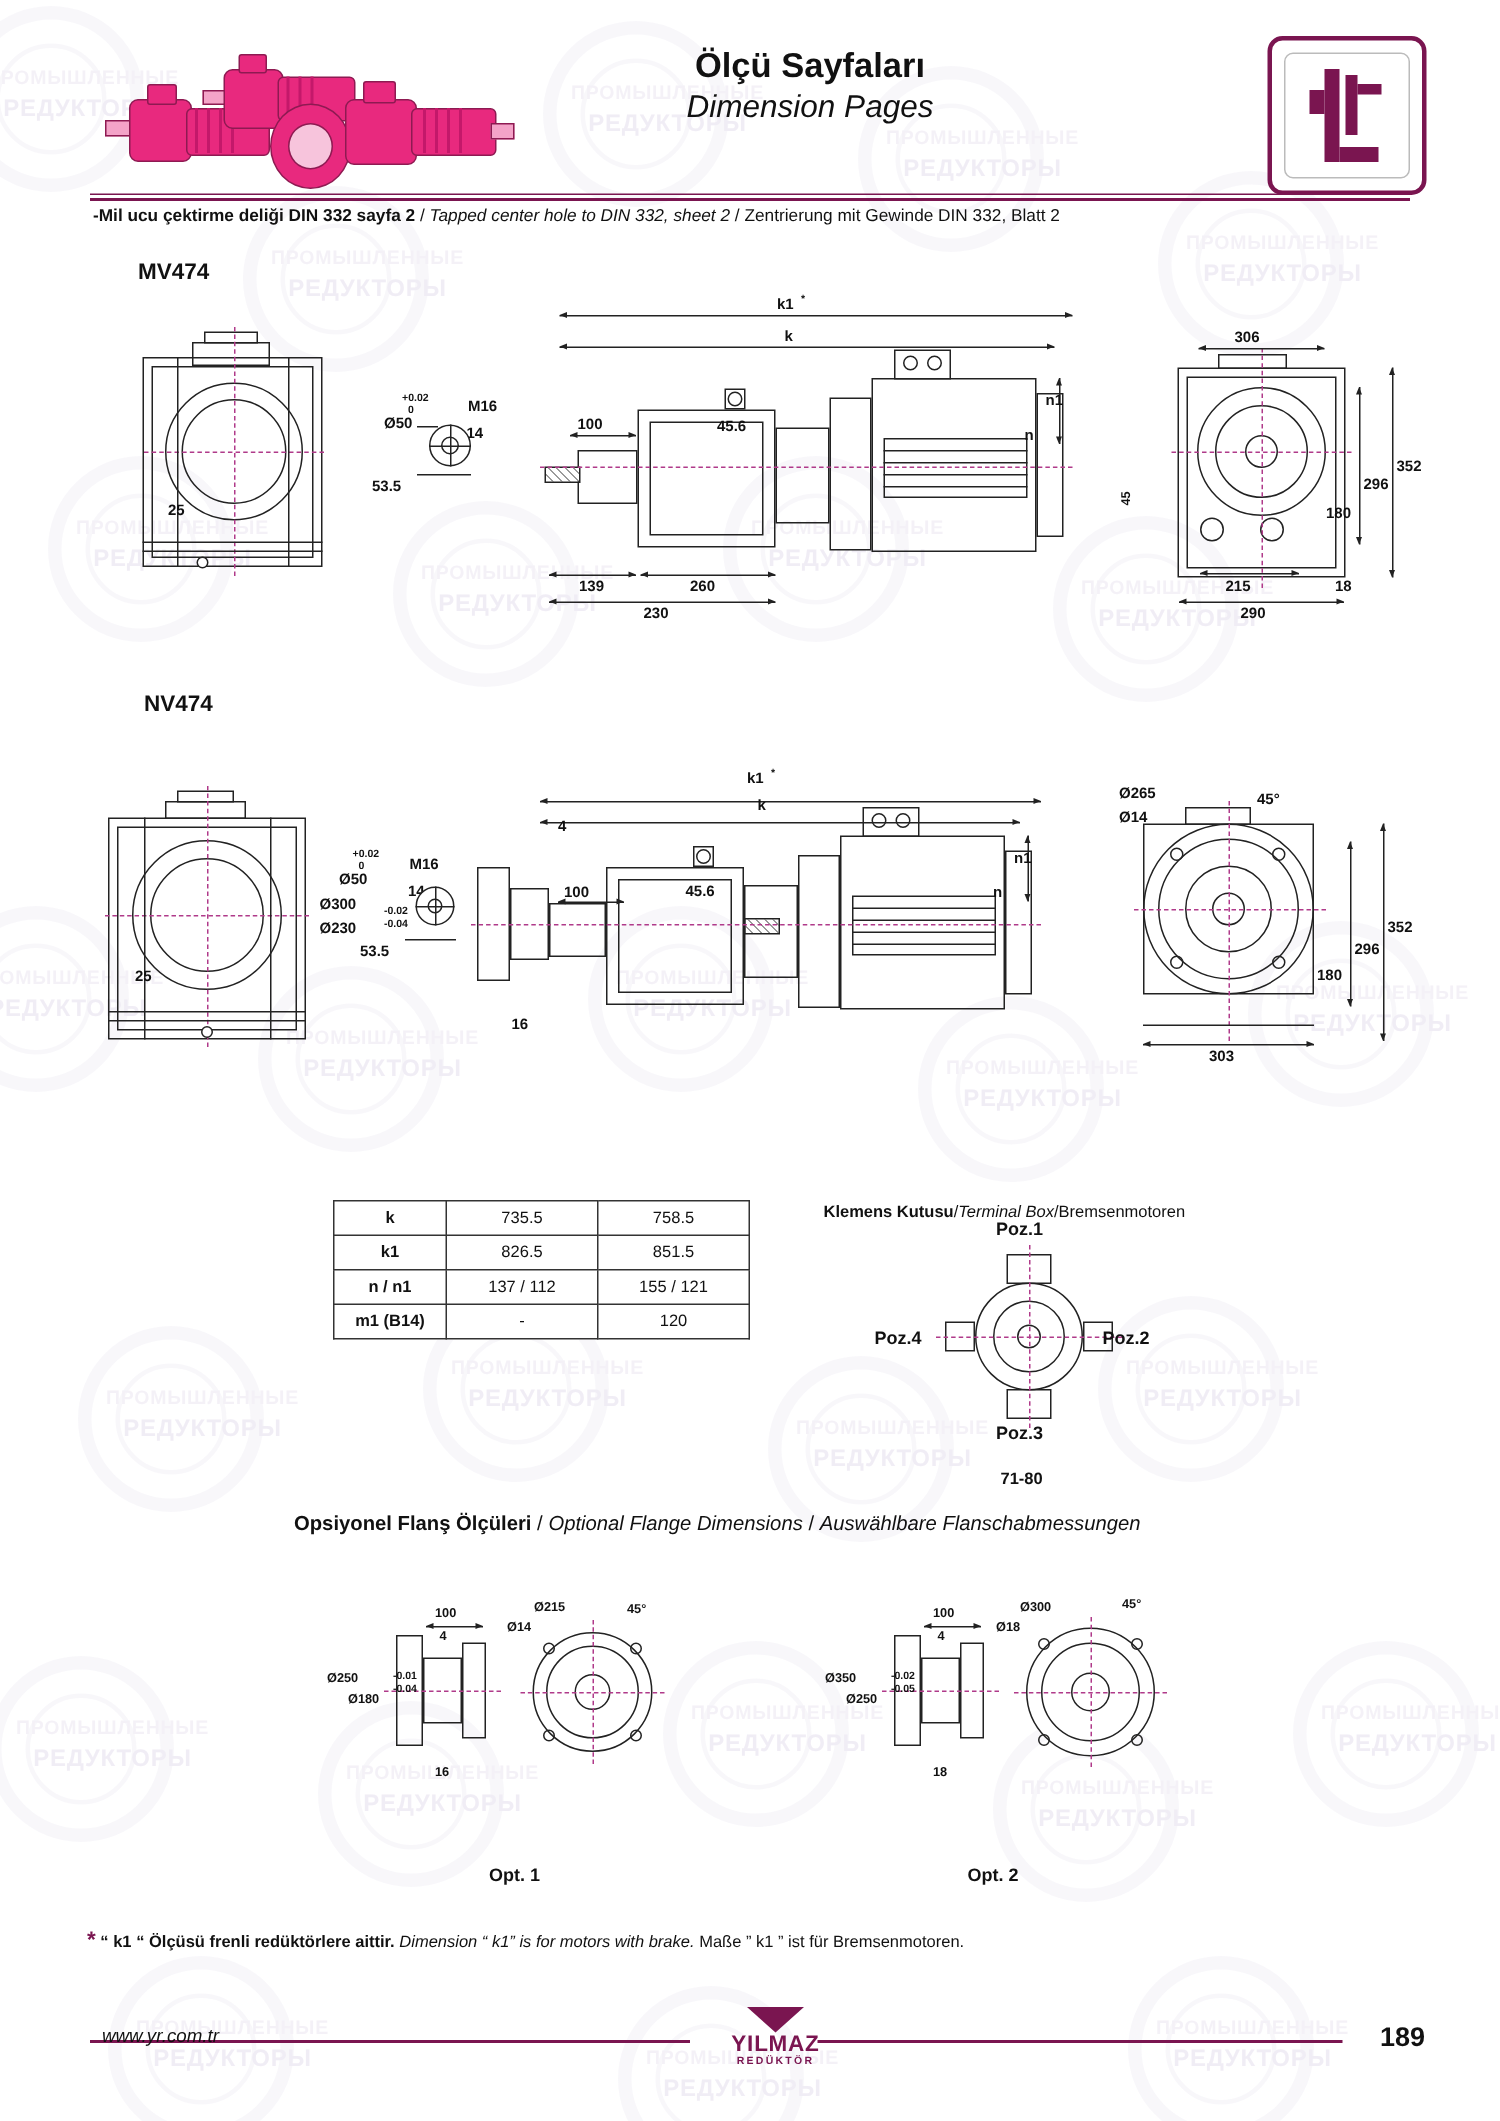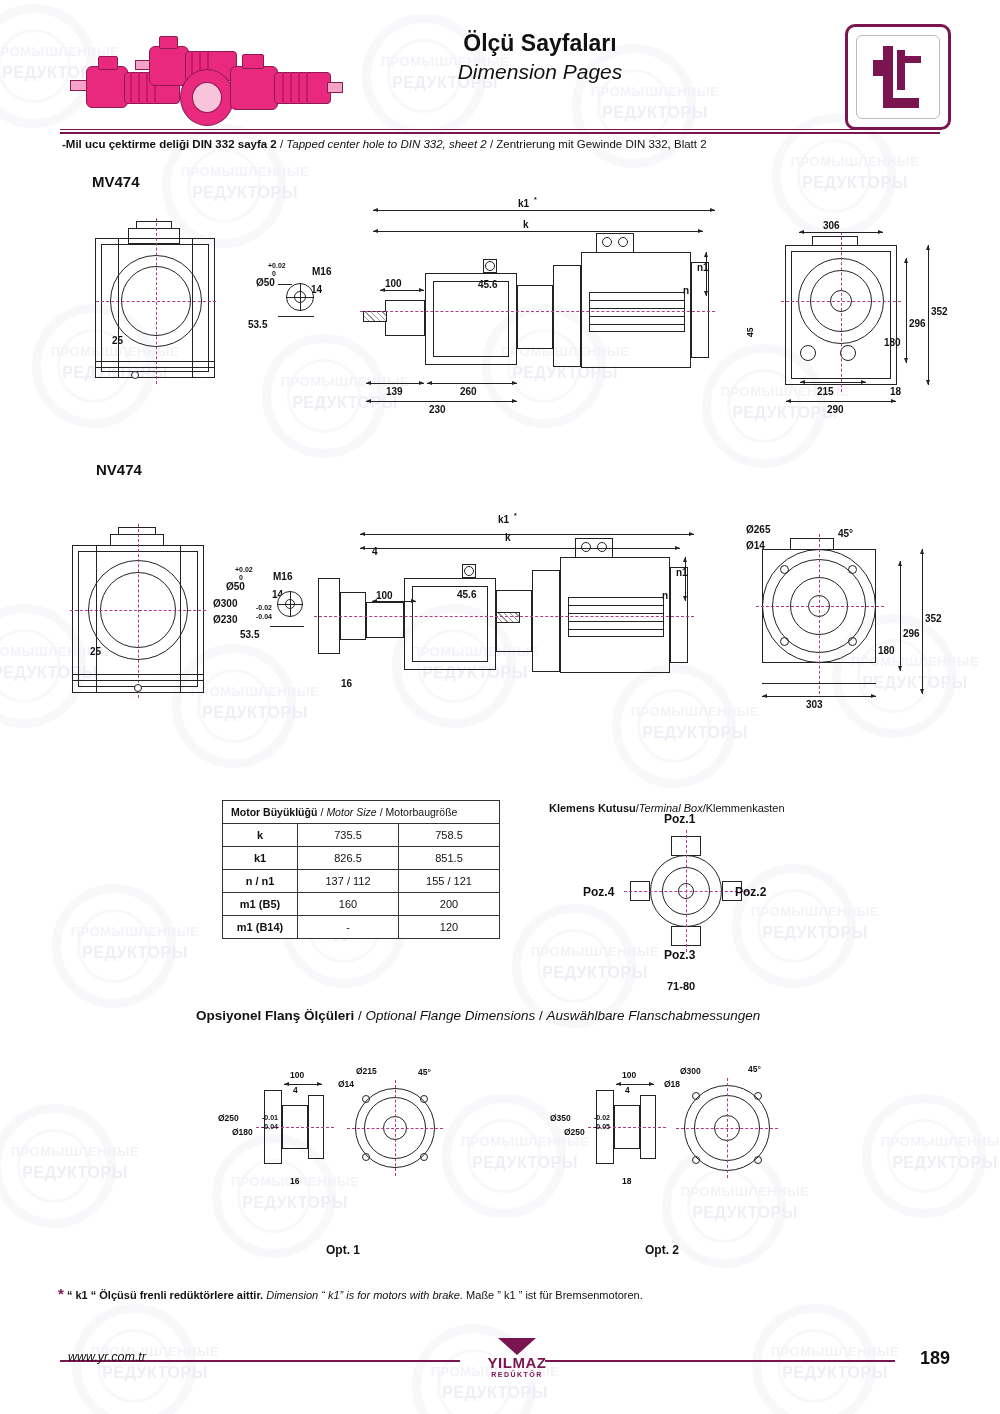--- a/index.html
+++ b/index.html
@@ -499,59 +499,45 @@
   <div class="dimv" style="left:900px;top:561px;height:110px;"></div>
   <div class="lbl" style="left:903px;top:628px;">296</div>
   <div class="lbl" style="left:878px;top:645px;">180</div>
   <div class="dl h" style="left:762px;top:683px;width:114px;"></div>
   <div class="dim" style="left:762px;top:696px;width:114px;"></div>
   <div class="lbl" style="left:806px;top:699px;">303</div>
 </div>
 
 <table class="tbl">
   <tbody>
-      <tr>
-    <td colspan="3" style="text-align:left;padding-left:8px;">
-      <span class="hdr-cell">Motor Büyüklüğü</span>
-      <span class="hdr-cell" style="font-weight:normal;">/</span>
-      <span class="hdr-cell" style="font-style:italic;font-weight:normal;">Motor Size</span>
-      <span class="hdr-cell" style="font-weight:normal;">/</span>
-      <span class="hdr-cell" style="font-weight:normal;">Motorbaugröße</span>
-    </td>
-  </tr>
   <tr>
     <td class="lead">k</td>
     <td class="val">735.5</td>
     <td class="val">758.5</td>
   </tr>
   <tr>
     <td class="lead">k1</td>
     <td class="val">826.5</td>
     <td class="val">851.5</td>
   </tr>
   <tr>
     <td class="lead">n / n1</td>
     <td class="val">137 / 112</td>
     <td class="val">155 / 121</td>
   </tr>
   <tr>
-    <td class="lead">m1 (B5)</td>
-    <td class="val">160</td>
-    <td class="val">200</td>
-  </tr>
-  <tr>
     <td class="lead">m1 (B14)</td>
     <td class="val">-</td>
     <td class="val">120</td>
   </tr>
 </tbody>
   </table>
 
 <div class="tb-title">
-  <span>Klemens Kutusu</span><span class="n">/</span><i>Terminal Box</i><span class="n">/</span><span class="n">Klemmenkasten</span>
+  <span>Klemens Kutusu</span><span class="n">/</span><i>Terminal Box</i><span class="n">/</span><span class="n">Bremsenmotoren</span>
 </div>
 <div>
   <div class="circ" style="left:650px;top:855px;width:72px;height:72px;"></div>
   <div class="circ nf" style="left:662px;top:867px;width:48px;height:48px;"></div>
   <div class="circ nf" style="left:678px;top:883px;width:16px;height:16px;"></div>
   <div class="box" style="left:671px;top:836px;width:30px;height:20px;"></div>
   <div class="box" style="left:671px;top:926px;width:30px;height:20px;"></div>
   <div class="box" style="left:630px;top:881px;width:20px;height:20px;"></div>
   <div class="box" style="left:722px;top:881px;width:20px;height:20px;"></div>
   <div class="cl-v" style="left:686px;top:830px;height:122px;"></div>

